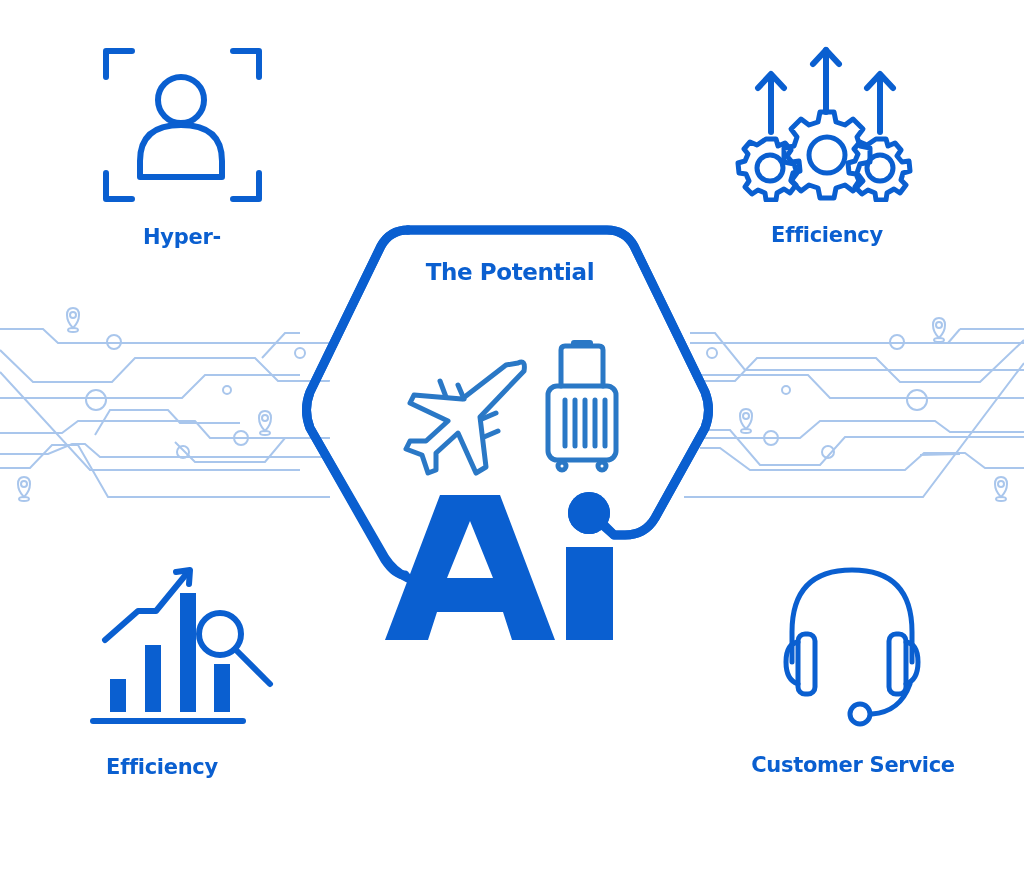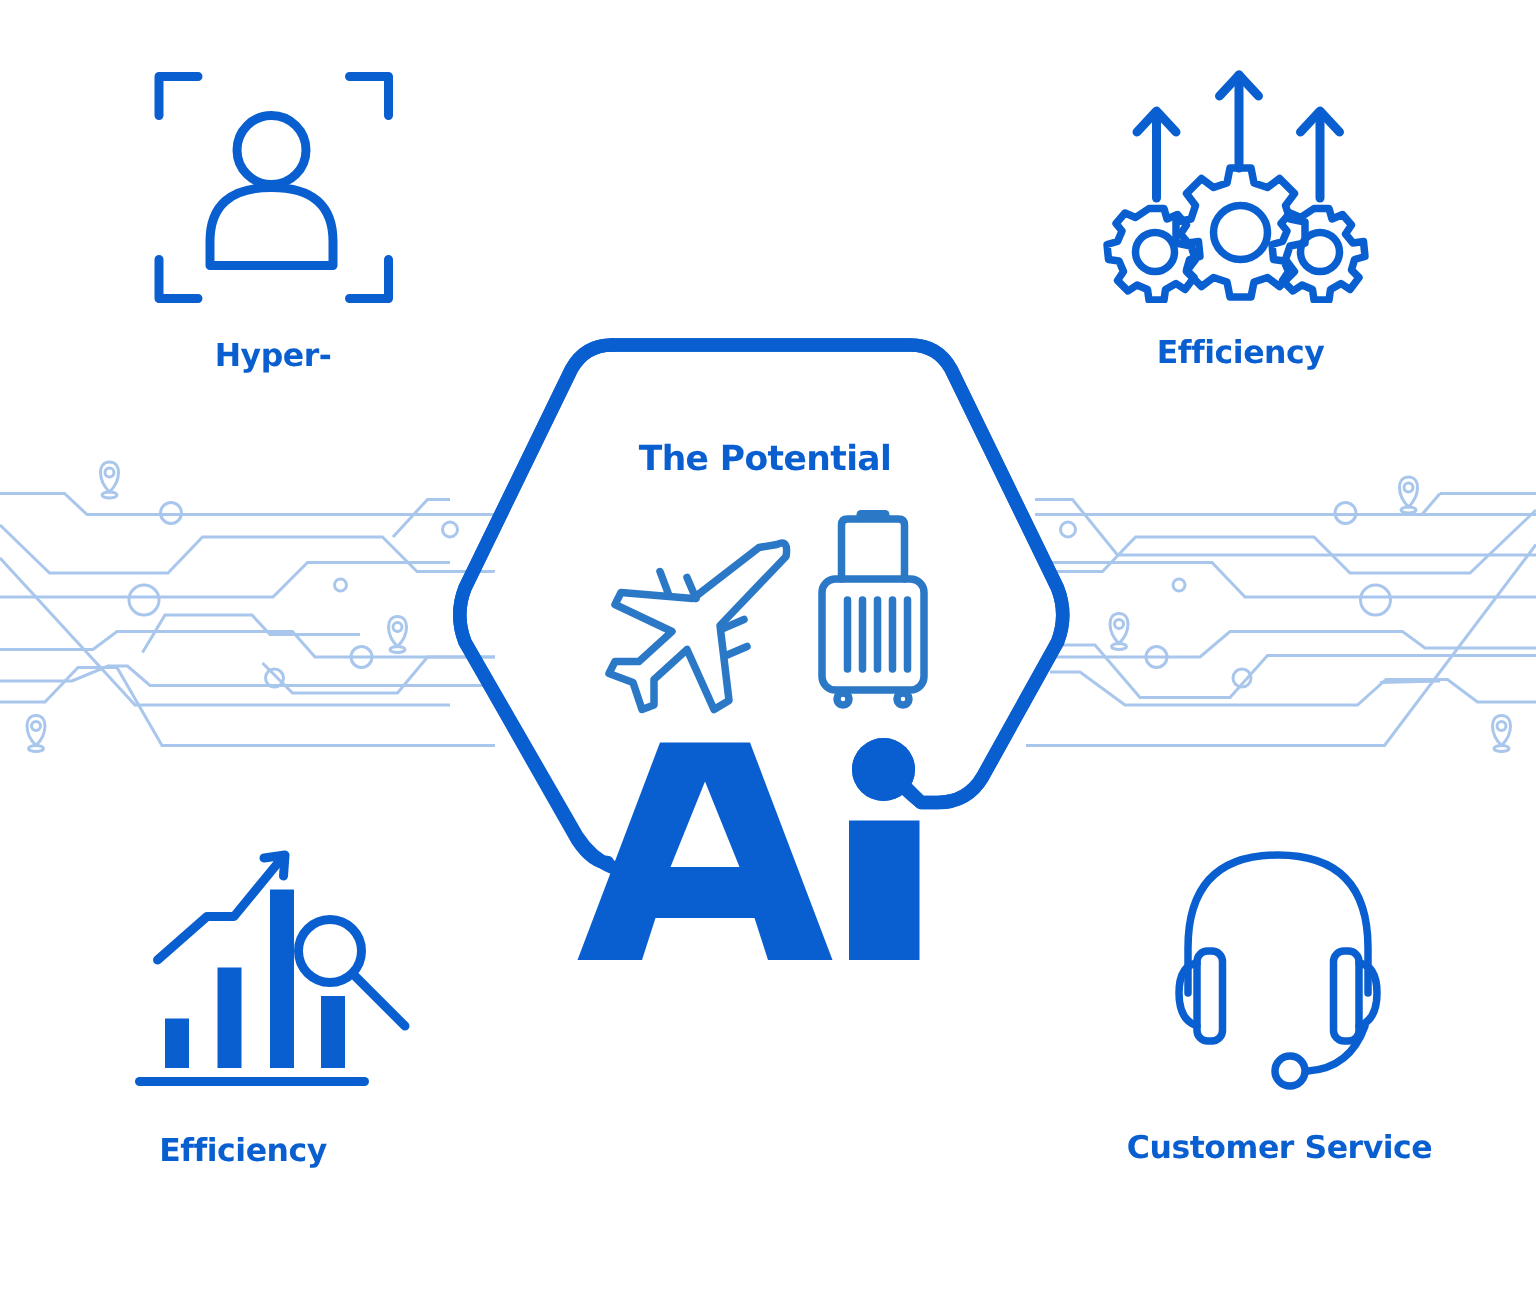--- a/index.html
+++ b/index.html
@@ -20,21 +20,21 @@
     position: absolute;
     left: 390px; top: 256px; width: 240px;
     color: #0a5fd0;
     font-family: "DejaVu Sans", sans-serif;
     font-weight: bold;
     font-size: 23px;
     line-height: 32px;
     text-align: center;
     letter-spacing: -0.4px;
   }
-  .title span { display: block; white-space: nowrap; margin-top: 34px; }
+  .title span { display: block; white-space: nowrap; }
 </style>
 </head>
 <body>
 
 <svg class="layer" viewBox="0 0 1024 872" xmlns="http://www.w3.org/2000/svg">
   <g fill="none" stroke="#a9c6ec" stroke-width="2">
 
     <polyline points="0,329 43,329 58,343 330,343"></polyline>
     <polyline points="0,350 33,382 112,382 135,358 255,358 278,381 330,381"></polyline>
     <polyline points="0,372 90,470 300,470"></polyline>

